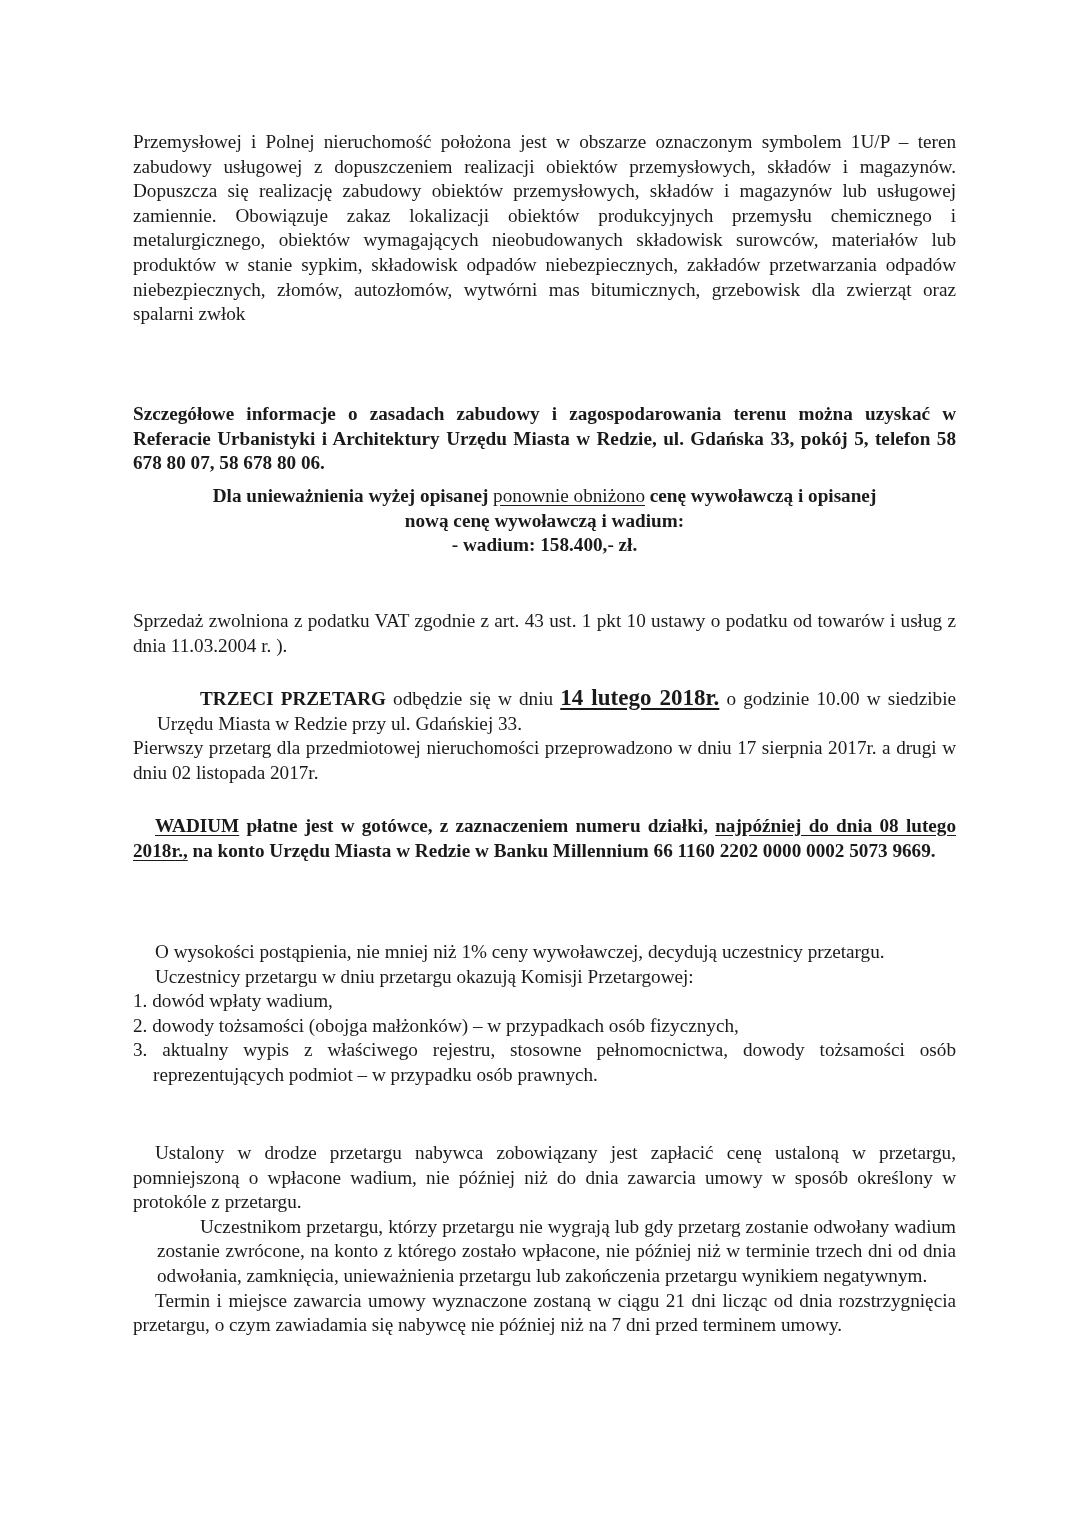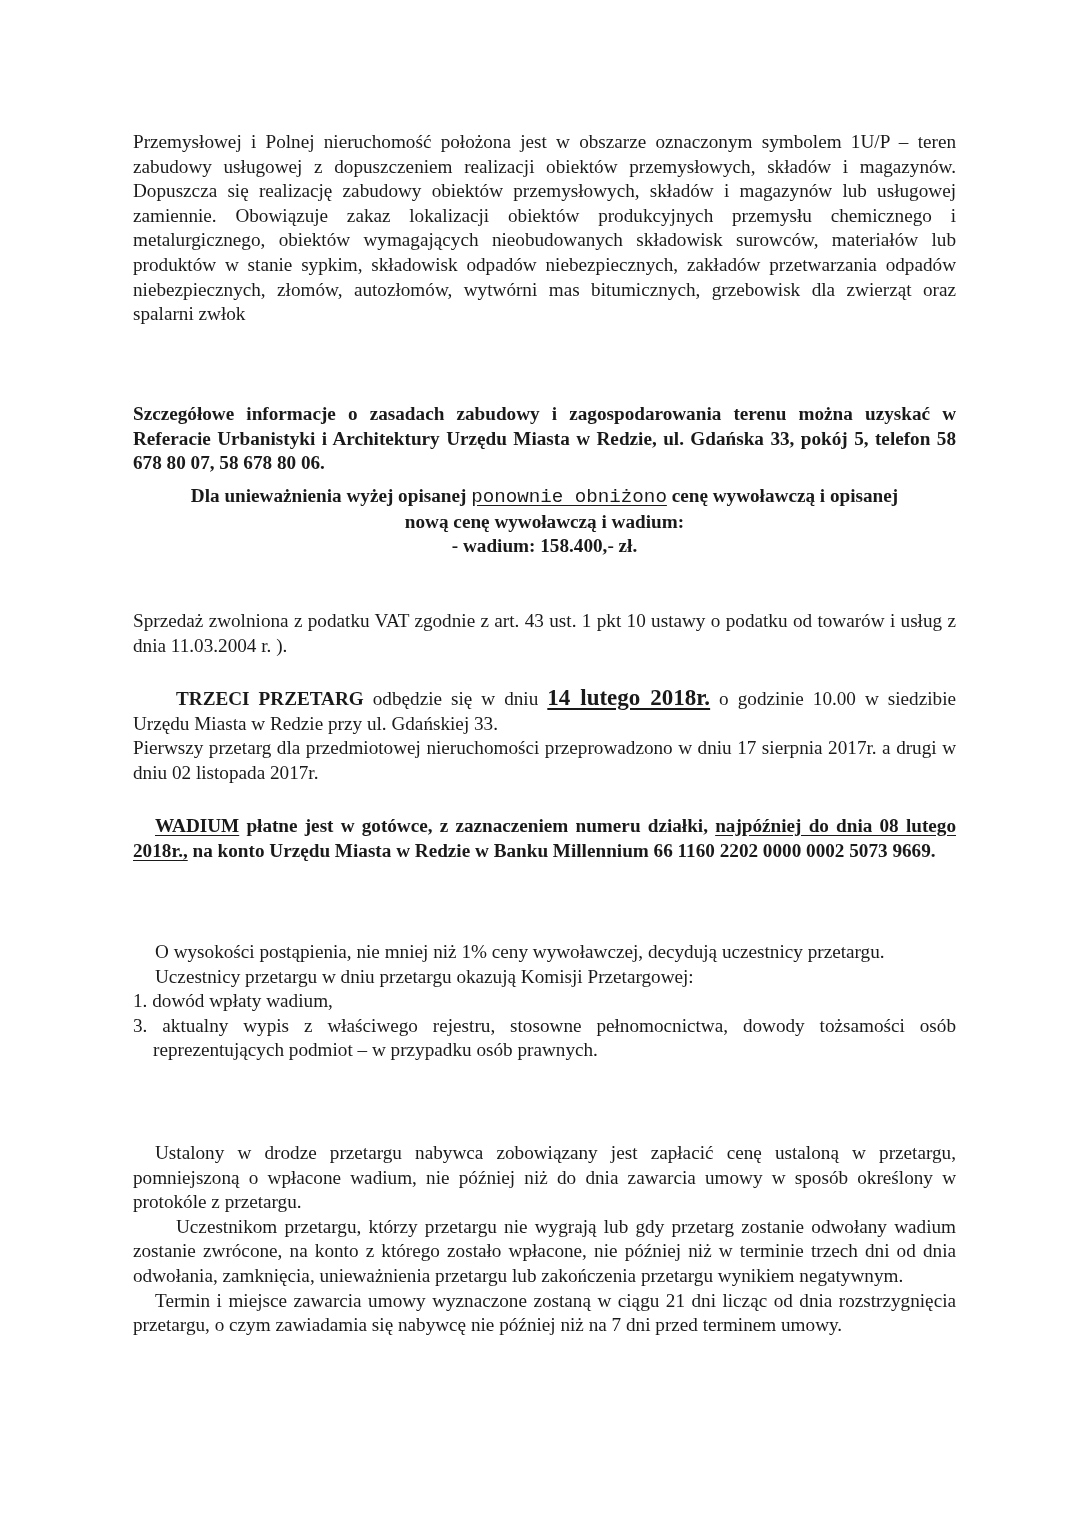--- a/index.html
+++ b/index.html
@@ -5,24 +5,24 @@
   html, body { margin: 0; padding: 0; background: #ffffff; }
   body { width: 1086px; height: 1536px; position: relative; overflow: hidden; }
   .page {
     position: absolute; left: 133px; top: 130px; width: 823px;
     font-family: "Liberation Serif", serif; font-size: 19.2px; color: #1a1a1a;
     line-height: 24.6px;
   }
   .just { text-align: justify; text-align-last: left; }
   .bold { font-weight: bold; }
   .center { text-align: center; }
-  .sans { font-family: Liberation Mono, monospace; font-weight: normal; }
+  .sans { font-family: Liberation Serif, serif; font-weight: normal; }
   .u { text-decoration: underline; text-underline-offset: 3px; }
   .big { font-size: 23px; }
-  .indent1 { text-indent: 43px; }
+  .indent1 { text-indent: 43px; margin-left: 24px; }
   .indent-s { text-indent: 22px; }
   .list { margin: 0; padding: 0; list-style: none; }
   .list li { position: relative; }
   .list li.hang { padding-left: 20px; text-indent: -20px; }
   p { margin: 0; }
   .sec { position: absolute; left: 0; width: 823px; }
 </style>
 </head>
 <body>
 
@@ -47,20 +47,21 @@
 
   <div class="sec bold" style="top:684px;">
     <p class="just indent-s"><span class="u">WADIUM</span><span> płatne jest w gotówce, z zaznaczeniem numeru działki, </span><span class="u">najpóźniej do dnia 08 lutego 2018r.,</span><span> na konto Urzędu Miasta w Redzie w Banku Millennium 66 1160 2202 0000 0002 5073 9669.</span></p>
   </div>
 
   <div class="sec" style="top:810px;">
     <p class="just indent-s">O wysokości postąpienia, nie mniej niż 1% ceny wywoławczej, decydują uczestnicy przetargu.</p>
     <p class="indent-s">Uczestnicy przetargu w dniu przetargu okazują Komisji Przetargowej:</p>
     <ul class="list">
       <li>1. dowód wpłaty wadium,</li>
+      <li>2. dowody tożsamości (obojga małżonków)  – w przypadkach osób fizycznych,</li>
       <li class="hang just">3. aktualny wypis z właściwego rejestru, stosowne pełnomocnictwa, dowody tożsamości osób reprezentujących podmiot – w przypadku osób prawnych.</li>
     </ul>
   </div>
 
   <div class="sec" style="top:1011px;">
     <p class="just indent-s">Ustalony w drodze przetargu nabywca zobowiązany jest zapłacić cenę ustaloną w przetargu, pomniejszoną o  wpłacone wadium, nie później niż do dnia zawarcia umowy w sposób określony w protokóle z przetargu.</p>
     <p class="just indent1">Uczestnikom przetargu, którzy przetargu nie wygrają lub gdy przetarg zostanie odwołany wadium zostanie zwrócone, na konto z którego zostało wpłacone, nie później niż w terminie trzech dni od dnia odwołania, zamknięcia, unieważnienia  przetargu lub zakończenia przetargu wynikiem negatywnym.</p>
     <p class="just indent-s">Termin i miejsce zawarcia  umowy wyznaczone zostaną w ciągu 21 dni licząc od dnia rozstrzygnięcia przetargu, o czym  zawiadamia się nabywcę nie później niż na 7 dni przed terminem umowy.</p>
   </div>
 

